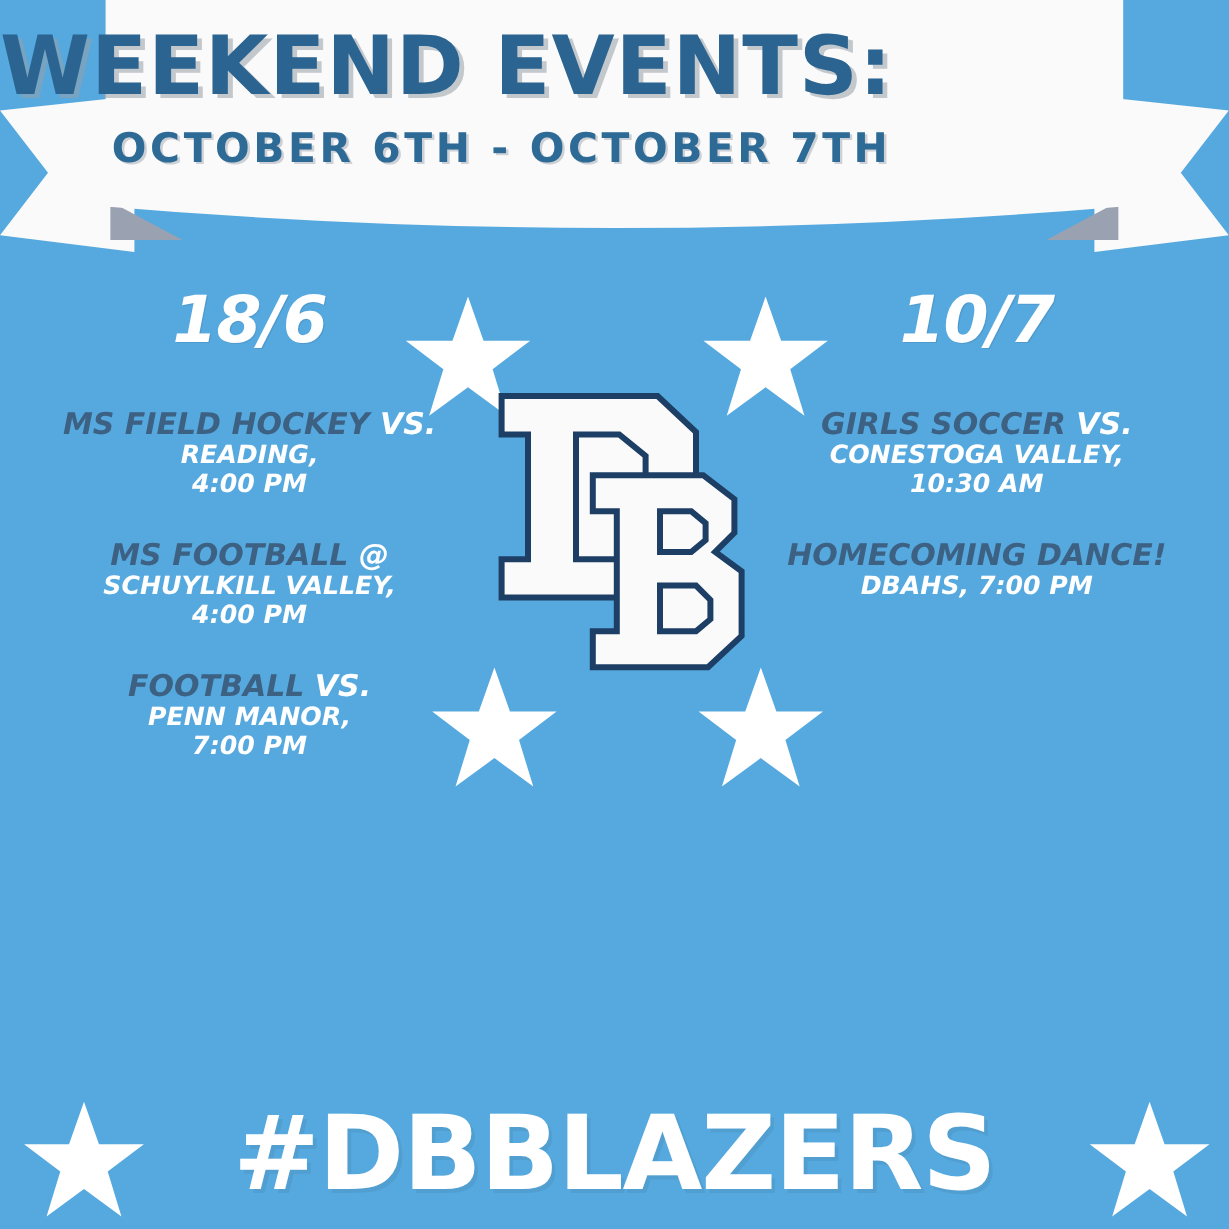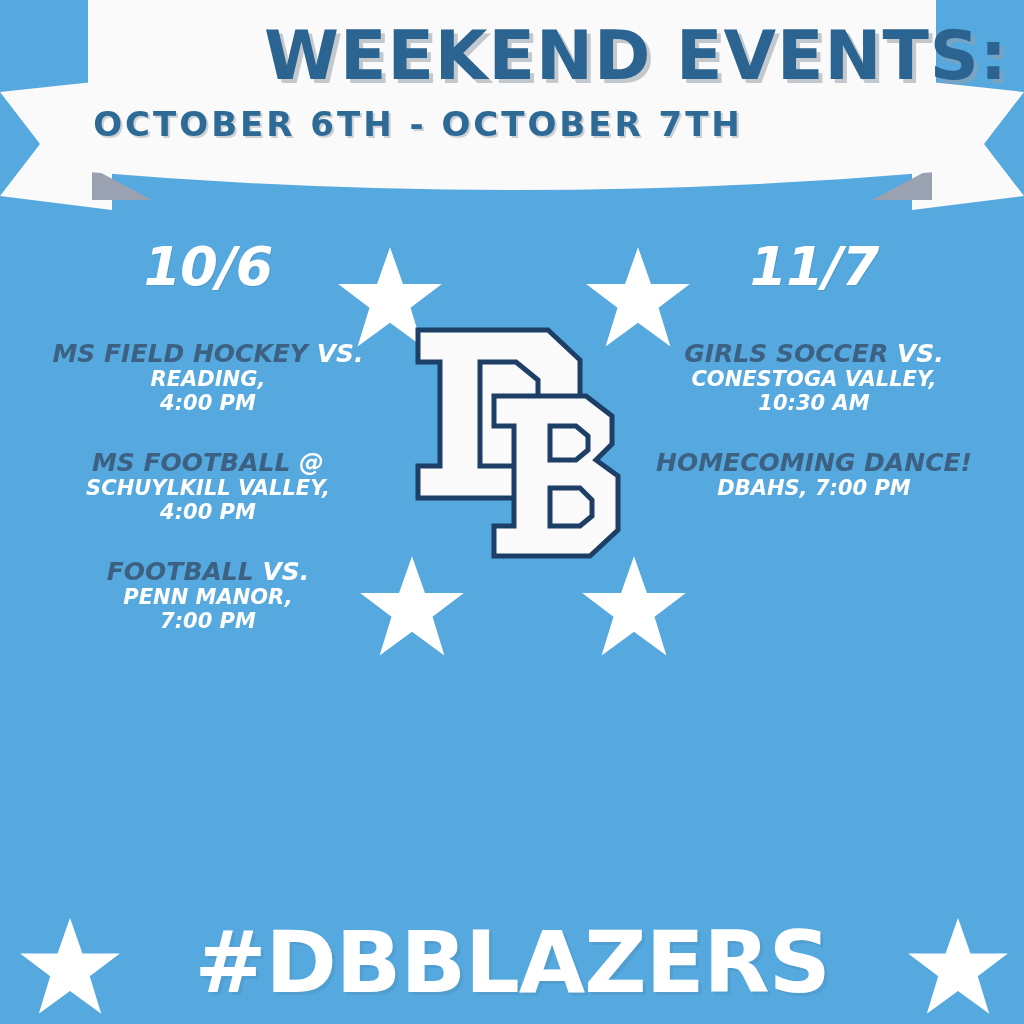--- a/index.html
+++ b/index.html
@@ -37,21 +37,21 @@
     top: 0;
     width: 1024px;
     height: 215px;
     pointer-events: none;
   }
   .banner-title {
     position: absolute;
     left: 0;
     top: 16px;
     width: 1008px;
-    text-align: right;
+    text-align: left;
     font-family: "DejaVu Sans", sans-serif;
     font-weight: bold;
     font-size: 68px;
     letter-spacing: 1px;
     color: #2b6490;
     text-shadow: 4px 4px 0 rgba(150,158,168,0.55);
     white-space: nowrap;
   }
   .banner-subtitle {
     position: absolute;
@@ -203,21 +203,21 @@
         <polygon points="50,0 62,34 98,34 69,56 80,92 50,70 20,92 31,56 2,34 38,34" fill="#ffffff"></polygon>
       </svg>
   </div>
   <div class="star" style="left:906px; top:918px;">
     <svg width="104" height="100" viewBox="0 0 100 96">
         <polygon points="50,0 62,34 98,34 69,56 80,92 50,70 20,92 31,56 2,34 38,34" fill="#ffffff"></polygon>
       </svg>
   </div>
 
   <div class="col col-left">
-    <div class="col-date">10/6</div>
+    <div class="col-date">18/6</div>
 
     <div class="event">
       <div class="event-title"><span class="opp">MS FIELD HOCKEY</span> <span>VS.</span></div>
       <div class="event-line">READING,</div>
       <div class="event-line">4:00 PM</div>
     </div>
 
     <div class="event">
       <div class="event-title"><span class="opp">MS FOOTBALL</span> <span>@</span></div>
       <div class="event-line">SCHUYLKILL VALLEY,</div>
@@ -225,21 +225,21 @@
     </div>
 
     <div class="event">
       <div class="event-title"><span class="opp">FOOTBALL</span> <span>VS.</span></div>
       <div class="event-line">PENN MANOR,</div>
       <div class="event-line">7:00 PM</div>
     </div>
   </div>
 
   <div class="col col-right">
-    <div class="col-date">11/7</div>
+    <div class="col-date">10/7</div>
 
     <div class="event">
       <div class="event-title"><span class="opp">GIRLS SOCCER</span> <span>VS.</span></div>
       <div class="event-line">CONESTOGA VALLEY,</div>
       <div class="event-line">10:30 AM</div>
     </div>
 
 
     <div class="event">
       <div class="event-title"><span class="opp">HOMECOMING DANCE!</span></div>

